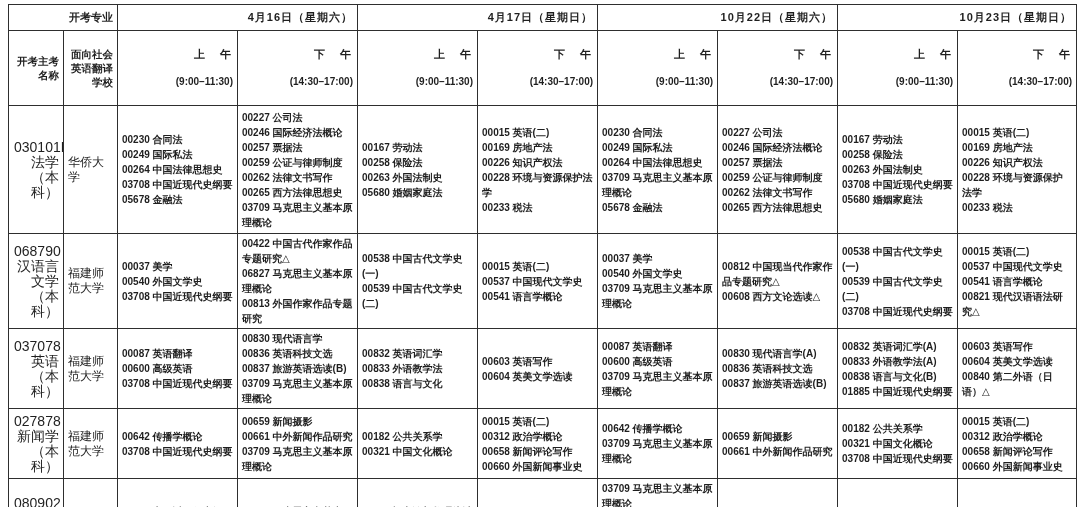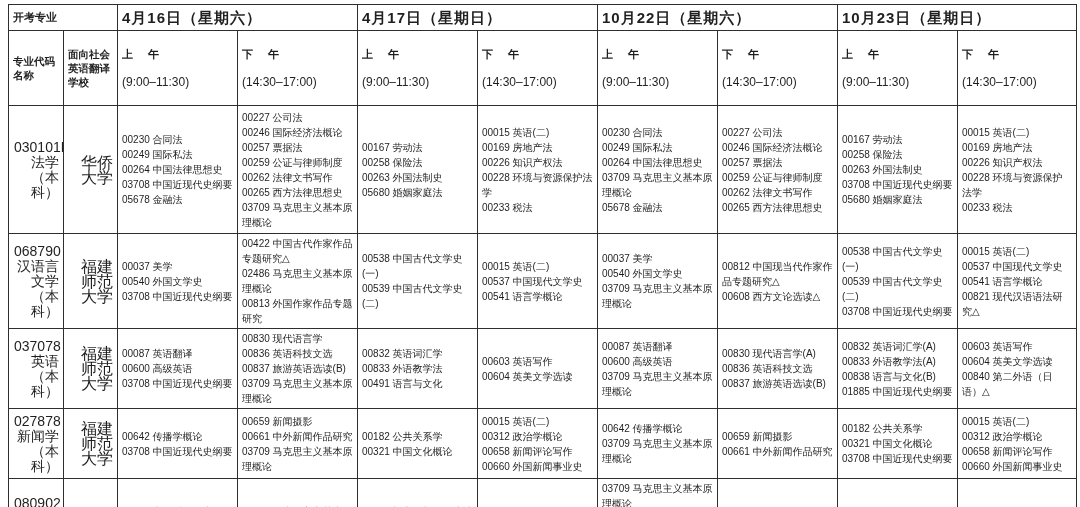--- a/index.html
+++ b/index.html
@@ -13,36 +13,36 @@
   td,th{
     border:1px solid #2e2e2e;
     font-weight:normal;
     vertical-align:middle;
     padding:2px 4px;
     font-size:10px;
     line-height:15px;
     white-space:pre-line;
     overflow:hidden;
   }
-  th{font-weight:bold;text-align:left;}
-  .hdr-date{font-size:15px;letter-spacing:1px;}
+  th{font-weight:bold;text-align:right;}
+  .hdr-date{font-size:11px;letter-spacing:1px;}
   .hdr-left{font-size:11px;}
   .hdr-sub{font-size:10.5px;line-height:14px;}
   .hdr-period{display:block;font-weight:bold;letter-spacing:2px;font-size:11px;}
-  .hdr-time{display:block;font-weight:normal;font-size:12px;letter-spacing:0;}
+  .hdr-time{display:block;font-weight:bold;font-size:10px;letter-spacing:0;}
   tr.hrow1{height:26px;}
   tr.hrow2{height:40px;}
   tr.r0{height:128px;}
   tr.r1{height:92px;}
   tr.r2{height:72px;}
   tr.r3{height:70px;}
   tr.r4{height:76px;}
   td.code-cell{text-align:right;padding-left:5px;font-size:14px;}
-  td.school-cell{text-align:right;font-size:16px;}
-  td.session-cell{text-align:left;font-size:10px;}
+  td.school-cell{text-align:left;font-size:12px;}
+  td.session-cell{text-align:left;font-size:10px;font-weight:bold;}
 </style>
 </head>
 <body>
 
 <div class="sheet">
 <table>
   <colgroup>
     <col style="width:55px">
         <col style="width:54px">
     <col style="width:120px">
@@ -58,21 +58,21 @@
   <tbody>
         <tr class="hrow1">
     <th colspan="2" class="hdr-left">开考专业</th>
     <th colspan="2" class="hdr-date">4月16日（星期六）</th>
     <th colspan="2" class="hdr-date">4月17日（星期日）</th>
     <th colspan="2" class="hdr-date">10月22日（星期六）</th>
     <th colspan="2" class="hdr-date">10月23日（星期日）</th>
   </tr>
 
   <tr class="hrow2">
-    <th class="hdr-sub">专业代码
+    <th class="hdr-sub">开考主考
 名称</th>
     <th class="hdr-sub">面向社会
 英语翻译
 学校</th>
     <th class="hdr-sub">
       <span class="hdr-period">上　午</span>
       <span class="hdr-time">(9:00–11:30)</span>
     </th>
     <th class="hdr-sub">
       <span class="hdr-period">下　午</span>
@@ -155,21 +155,21 @@
 
   <tr class="r1">
     <td class="code-cell">068790
 汉语言文学
 （本科）</td>
     <td class="school-cell">福建师范大学</td>
     <td class="session-cell">00037 美学
 00540 外国文学史
 03708 中国近现代史纲要</td>
     <td class="session-cell">00422 中国古代作家作品专题研究△
-02486 马克思主义基本原理概论
+06827 马克思主义基本原理概论
 00813 外国作家作品专题研究</td>
     <td class="session-cell">00538 中国古代文学史(一)
 00539 中国古代文学史(二)</td>
     <td class="session-cell">00015 英语(二)
 00537 中国现代文学史
 00541 语言学概论</td>
     <td class="session-cell">00037 美学
 00540 外国文学史
 03709 马克思主义基本原理概论</td>
     <td class="session-cell">00812 中国现当代作家作品专题研究△
@@ -190,21 +190,21 @@
     <td class="school-cell">福建师范大学</td>
     <td class="session-cell">00087 英语翻译
 00600 高级英语
 03708 中国近现代史纲要</td>
     <td class="session-cell">00830 现代语言学
 00836 英语科技文选
 00837 旅游英语选读(B)
 03709 马克思主义基本原理概论</td>
     <td class="session-cell">00832 英语词汇学
 00833 外语教学法
-00491 语言与文化</td>
+00838 语言与文化</td>
     <td class="session-cell">00603 英语写作
 00604 英美文学选读</td>
     <td class="session-cell">00087 英语翻译
 00600 高级英语
 03709 马克思主义基本原理概论</td>
     <td class="session-cell">00830 现代语言学(A)
 00836 英语科技文选
 00837 旅游英语选读(B)</td>
     <td class="session-cell">00832 英语词汇学(A)
 00833 外语教学法(A)

